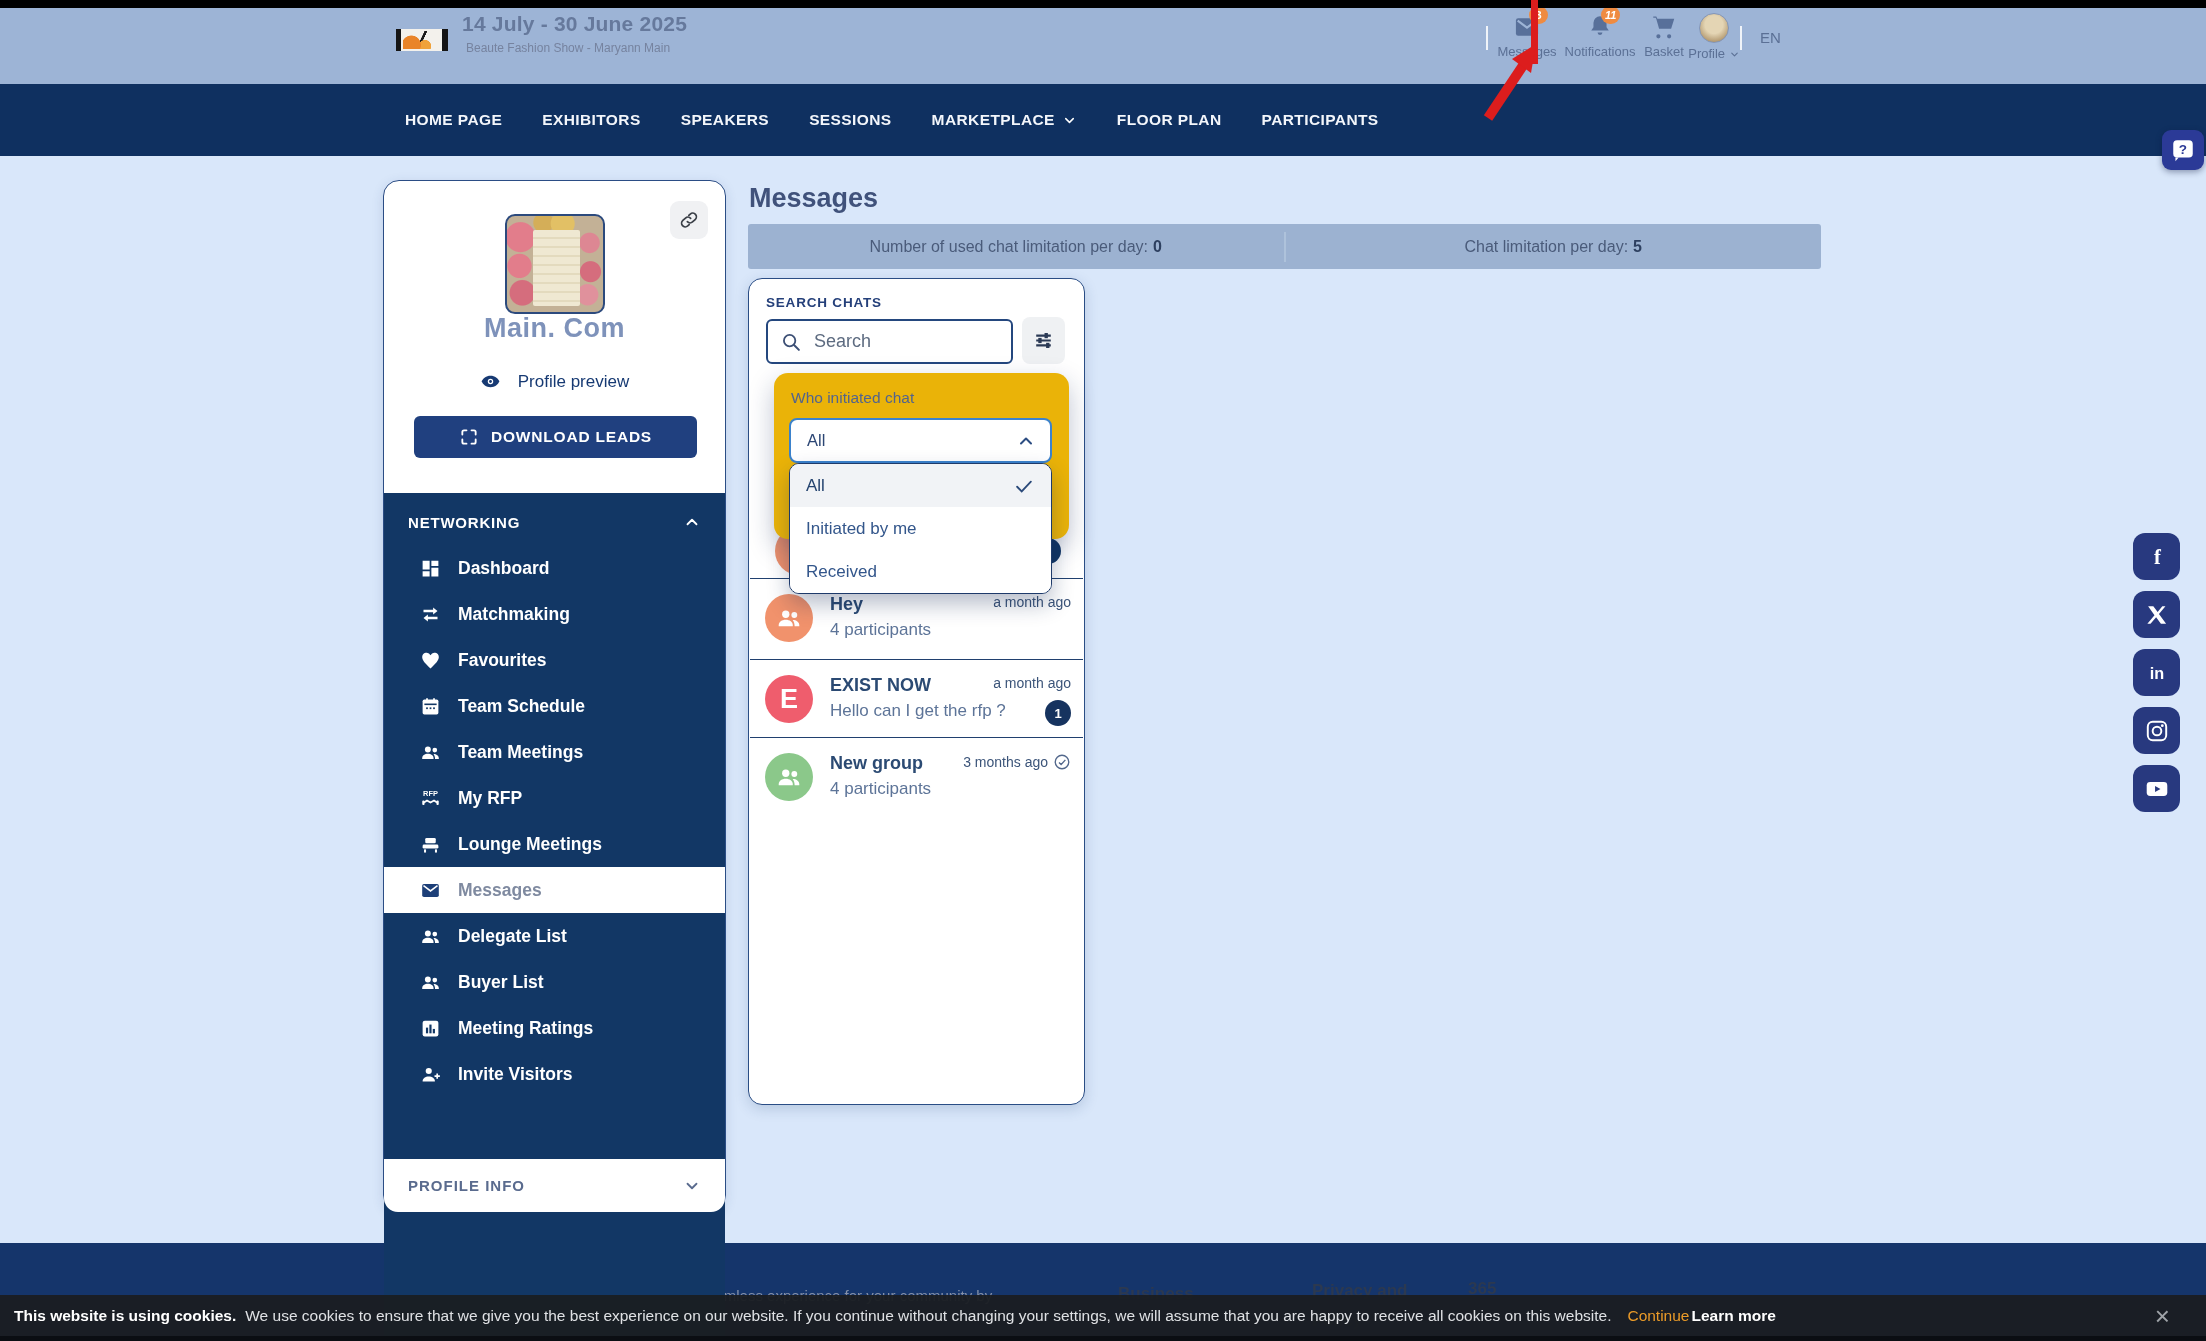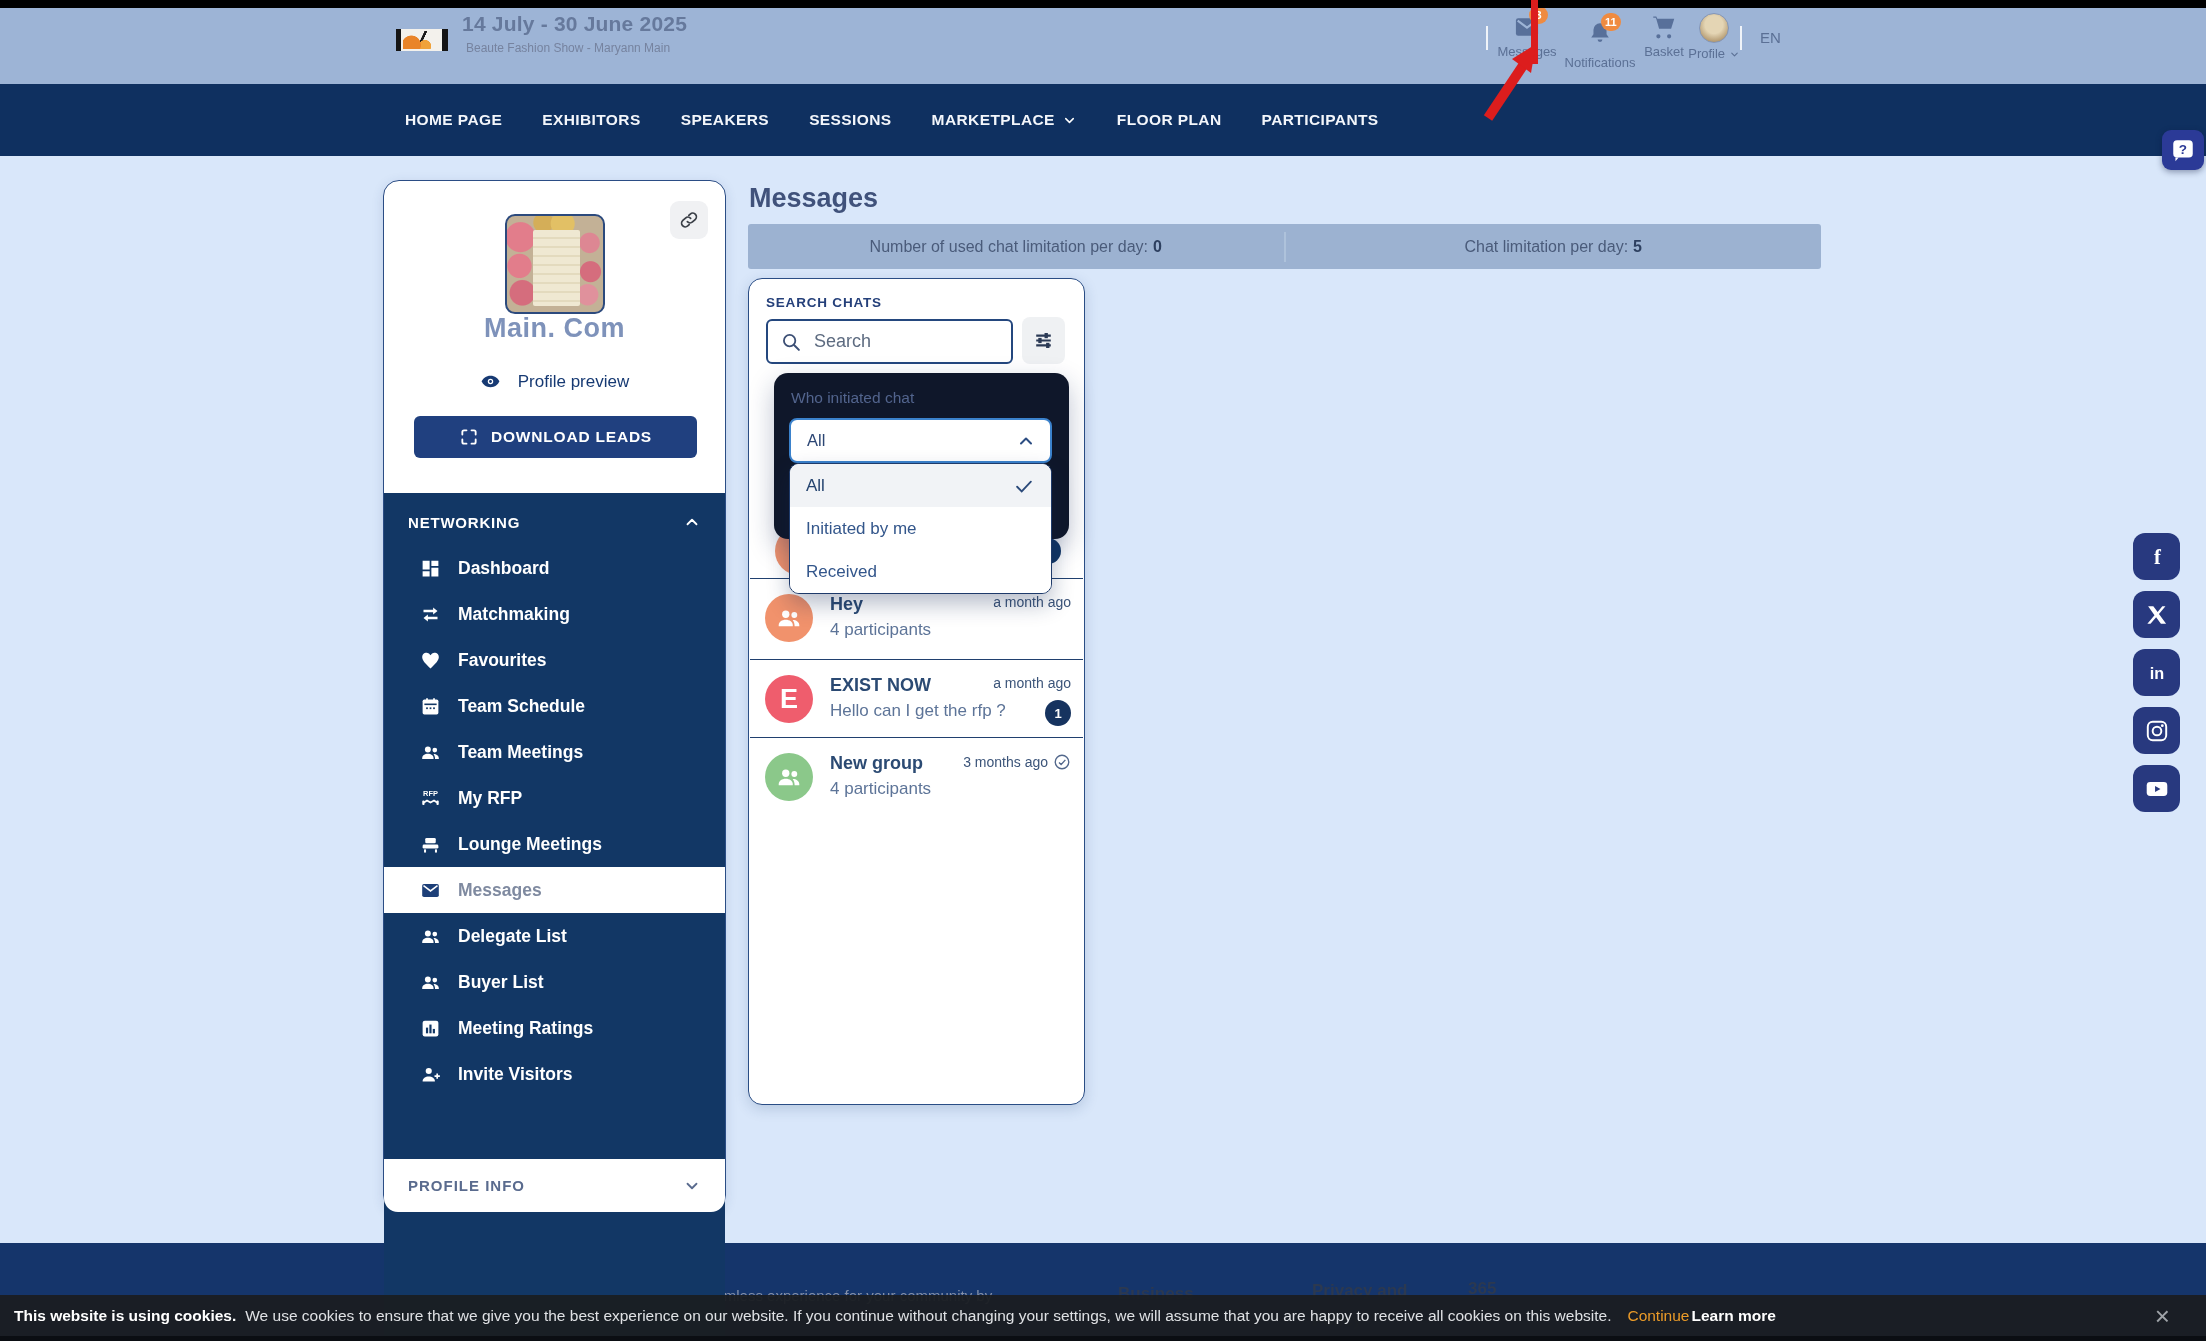--- a/index.html
+++ b/index.html
@@ -90,21 +90,21 @@
   .chat-av { width:48px; height:48px; border-radius:50%; flex:0 0 48px; display:flex; align-items:center; justify-content:center; color:#fff; }
   .av-orange { background:#f1926c; } .av-red { background:#ef5d6d; } .av-green { background:#8bc88a; }
   .chat-letter { font-size:27px; font-weight:bold; color:#fff; }
   .chat-mid { flex:1; min-width:0; }
   .chat-name { font-size:18px; font-weight:bold; color:#2b4a73; }
   .chat-sub { margin-top:5px; font-size:17px; color:#5d7498; white-space:nowrap; }
   .chat-right { text-align:right; flex:0 0 auto; display:flex; flex-direction:column; align-items:flex-end; }
   .chat-time { font-size:14px; color:#3b5479; white-space:nowrap; display:flex; align-items:center; gap:5px; }
   .chat-badge { margin-top:9px; width:26px; height:26px; border-radius:50%; background:#16335f; color:#fff; font-size:13px; font-weight:bold; display:flex; align-items:center; justify-content:center; }
 
-  .popup { left:25px; top:94px; width:295px; height:166px; background:#0f172a; border-radius:14px; z-index:30; box-shadow:0 10px 26px rgba(20,40,90,.28); }
+  .popup { left:25px; top:94px; width:295px; height:166px; background:#eab308; border-radius:14px; z-index:30; box-shadow:0 10px 26px rgba(20,40,90,.28); }
   .popup-label { left:17px; top:16px; font-size:15.5px; color:#52648d; }
   .select { left:15px; top:45px; width:263px; height:45px; border:2px solid #3b82cc; border-radius:8px; display:flex; align-items:center; justify-content:space-between; padding:0 14px 0 16px; background:#fff; cursor:pointer; }
   .select .val { font-size:16.5px; color:#2c4674; }
   .dropdown { left:40px; top:184px; width:263px; background:#fff; border:1.5px solid #1e3a6a; border-radius:10px; overflow:hidden; z-index:31; box-shadow:0 10px 22px rgba(15,35,80,.3); }
   .dd-item { height:43px; display:flex; align-items:center; justify-content:space-between; padding:0 16px; font-size:17px; color:#33568b; cursor:pointer; background:#fff; }
   .dd-item.checked { background:#f1f3f6; color:#24436f; }
   .dd-item .ck { color:#2b4a7a; }
 
   
   .footer { left:0; top:1243px; width:2206px; height:98px; background:#15356b; z-index:2; }
@@ -272,21 +272,21 @@
       <div style="position:relative; width:28px; margin:0 auto;">
         <svg class="ic" width="28" height="28" viewBox="0 0 24 24">
             <use href="#i-mail"></use>
           </svg>
         <span class="hdr-badge" style="left:16px">3</span>
       </div>
       <div class="lbl">Messages</div>
     </div>
 
     <div class="abs hdr-act" style="left:1558px">
-      <div style="position:relative; width:28px; margin:7px auto;">
+      <div style="position:relative; width:28px; margin:0 auto;font-style:italic;">
         <svg class="ic" width="28" height="28" viewBox="0 0 24 24">
             <use href="#i-bell"></use>
           </svg>
         <span class="hdr-badge" style="left:15px">11</span>
       </div>
       <div class="lbl">Notifications</div>
     </div>
 
     <div class="abs hdr-act" style="left:1622px">
       <div style="position:relative; width:28px; margin:0 auto;">

